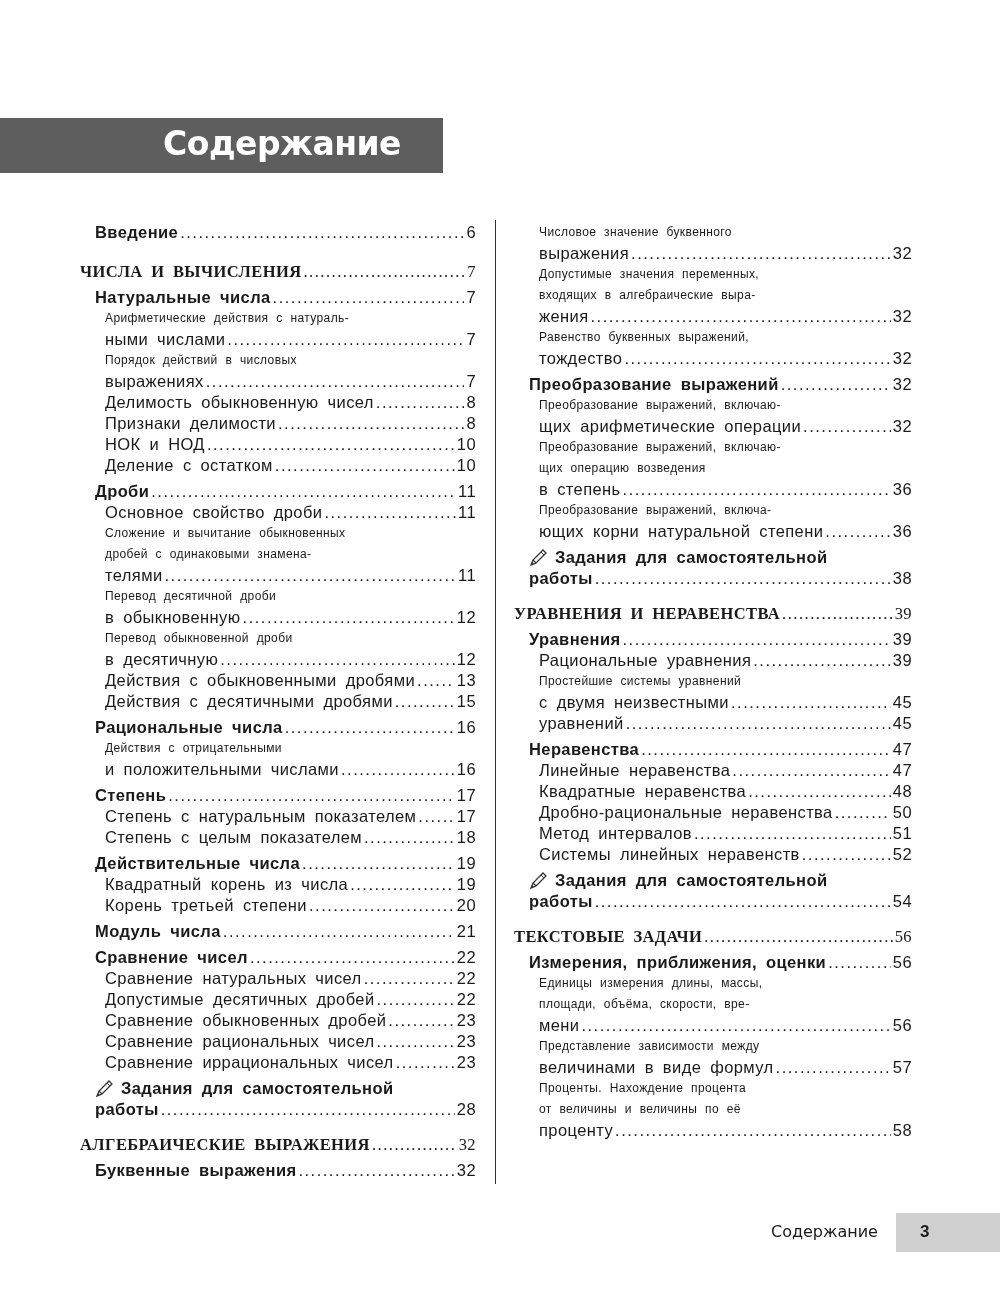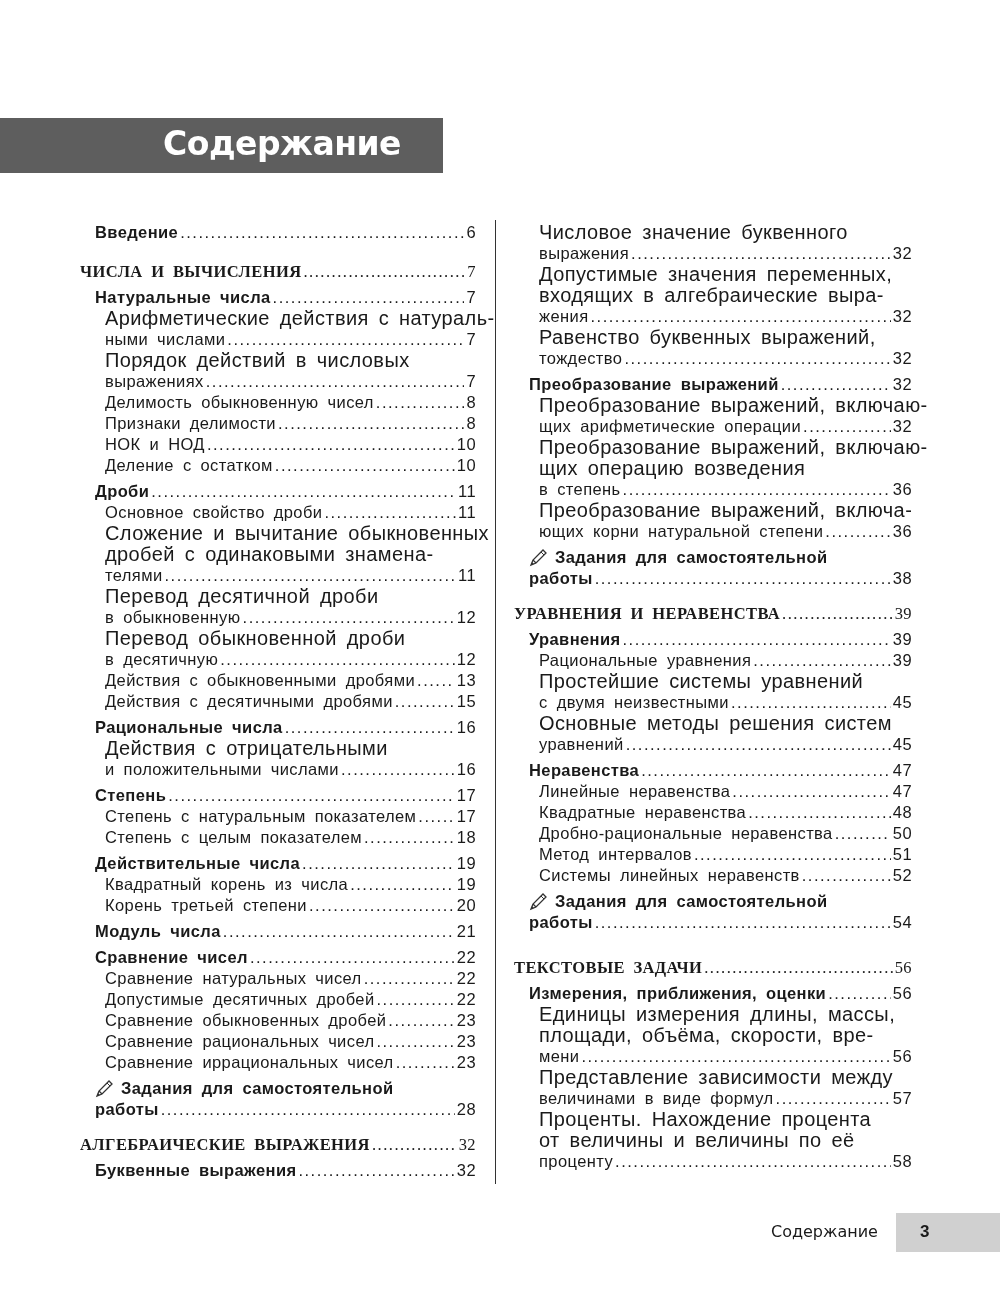--- a/index.html
+++ b/index.html
@@ -30,21 +30,21 @@
   }
   .entry .txt { white-space: nowrap; }
   .entry .dots {
     flex: 1; overflow: hidden; white-space: nowrap; margin: 0 2px;
     letter-spacing: 1.5px;
   }
   .entry .dots::before {
     content: "....................................................................................................................................";
   }
   .entry .pg { white-space: nowrap; }
-  .pre { font-size: 20px; line-height: 21px; letter-spacing: 0.4px; word-spacing: 4px; white-space: nowrap; }
+  .pre { font-size: 12px; line-height: 21px; letter-spacing: 0.4px; word-spacing: 4px; white-space: nowrap; }
   .lvl0 { padding-left: 0; font-weight: bold; margin-top: 10px; font-family: Liberation Serif, serif; }
   .lvl1 { padding-left: 15px; font-weight: bold; margin-top: 5px; }
   .lvl2 { padding-left: 25px; font-weight: normal; }
   .intro { padding-left: 15px; font-weight: bold; margin-top: 0; }
   .task { padding-left: 15px; font-weight: bold; margin-top: 5px; }
   .task .pre-task { display: flex; align-items: center; font-size: 16.5px; line-height: 21px; letter-spacing: 0.4px; word-spacing: 4px; }
   .pencil { display: inline-block; width: 20px; height: 18px; margin-right: 6px; }
   .lvl0 .pg, .lvl1 .pg, .intro .pg, .task .pg { font-weight: normal; }
   .lvl0 .dots, .lvl1 .dots, .intro .dots, .task .dots { font-weight: normal; }
   .first-lvl0 { margin-top: 18px; }
@@ -379,21 +379,20 @@
   </div>
   <div class="lvl2">
     <div class="pre">Простейшие системы уравнений</div>
     <div class="entry">
         <span class="txt">с двумя неизвестными</span>
         <span class="dots"></span>
         <span class="pg">45</span>
       </div>
   </div>
   <div class="lvl2">
-    <div class="pre">Основные методы решения систем</div>
     <div class="entry">
         <span class="txt">уравнений</span>
         <span class="dots"></span>
         <span class="pg">45</span>
       </div>
   </div>
 
   <div class="entry lvl1">
     <span class="txt">Неравенства</span>
       <span class="dots"></span>
@@ -435,21 +434,21 @@
       </svg>
       <span>Задания для самостоятельной</span>
     </div>
     <div class="entry">
         <span class="txt">работы</span>
         <span class="dots"></span>
         <span class="pg">54</span>
       </div>
   </div>
 
-  <div class="entry lvl0" style="margin-top:24px">
+  <div class="entry lvl0" style="margin-top:14px">
     <span class="txt">ТЕКСТОВЫЕ ЗАДАЧИ</span>
       <span class="dots"></span>
       <span class="pg">56</span>
   </div>
   <div class="entry lvl1">
     <span class="txt">Измерения, приближения, оценки</span>
       <span class="dots"></span>
       <span class="pg">56</span>
   </div>
   <div class="lvl2">

